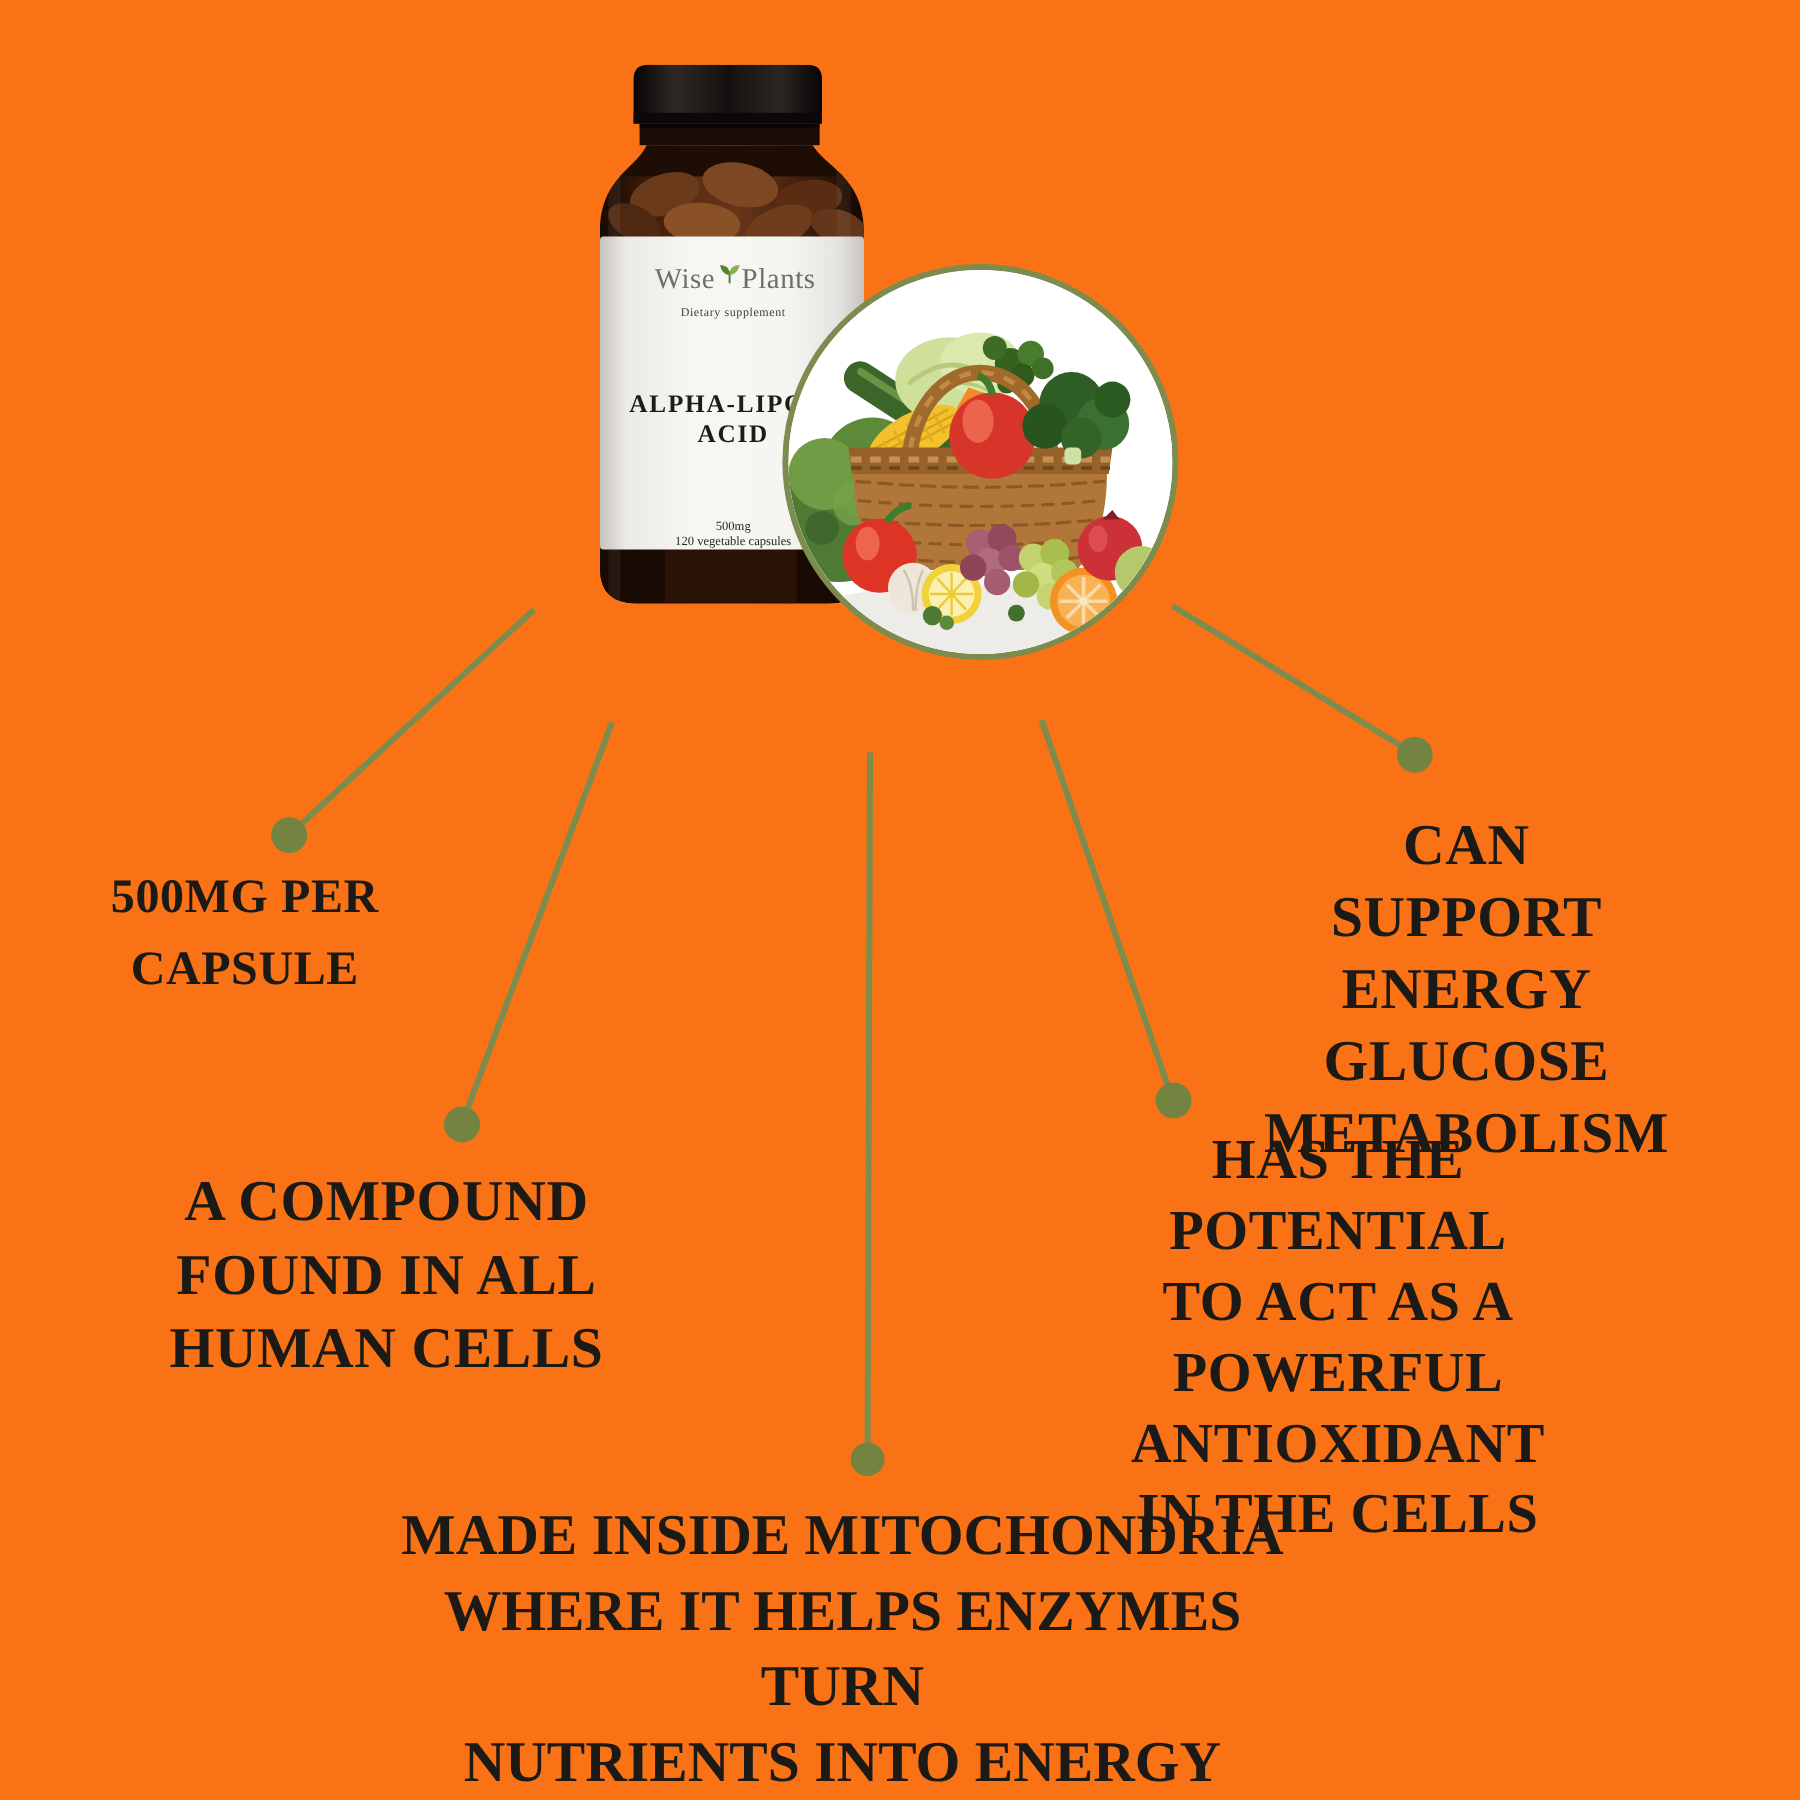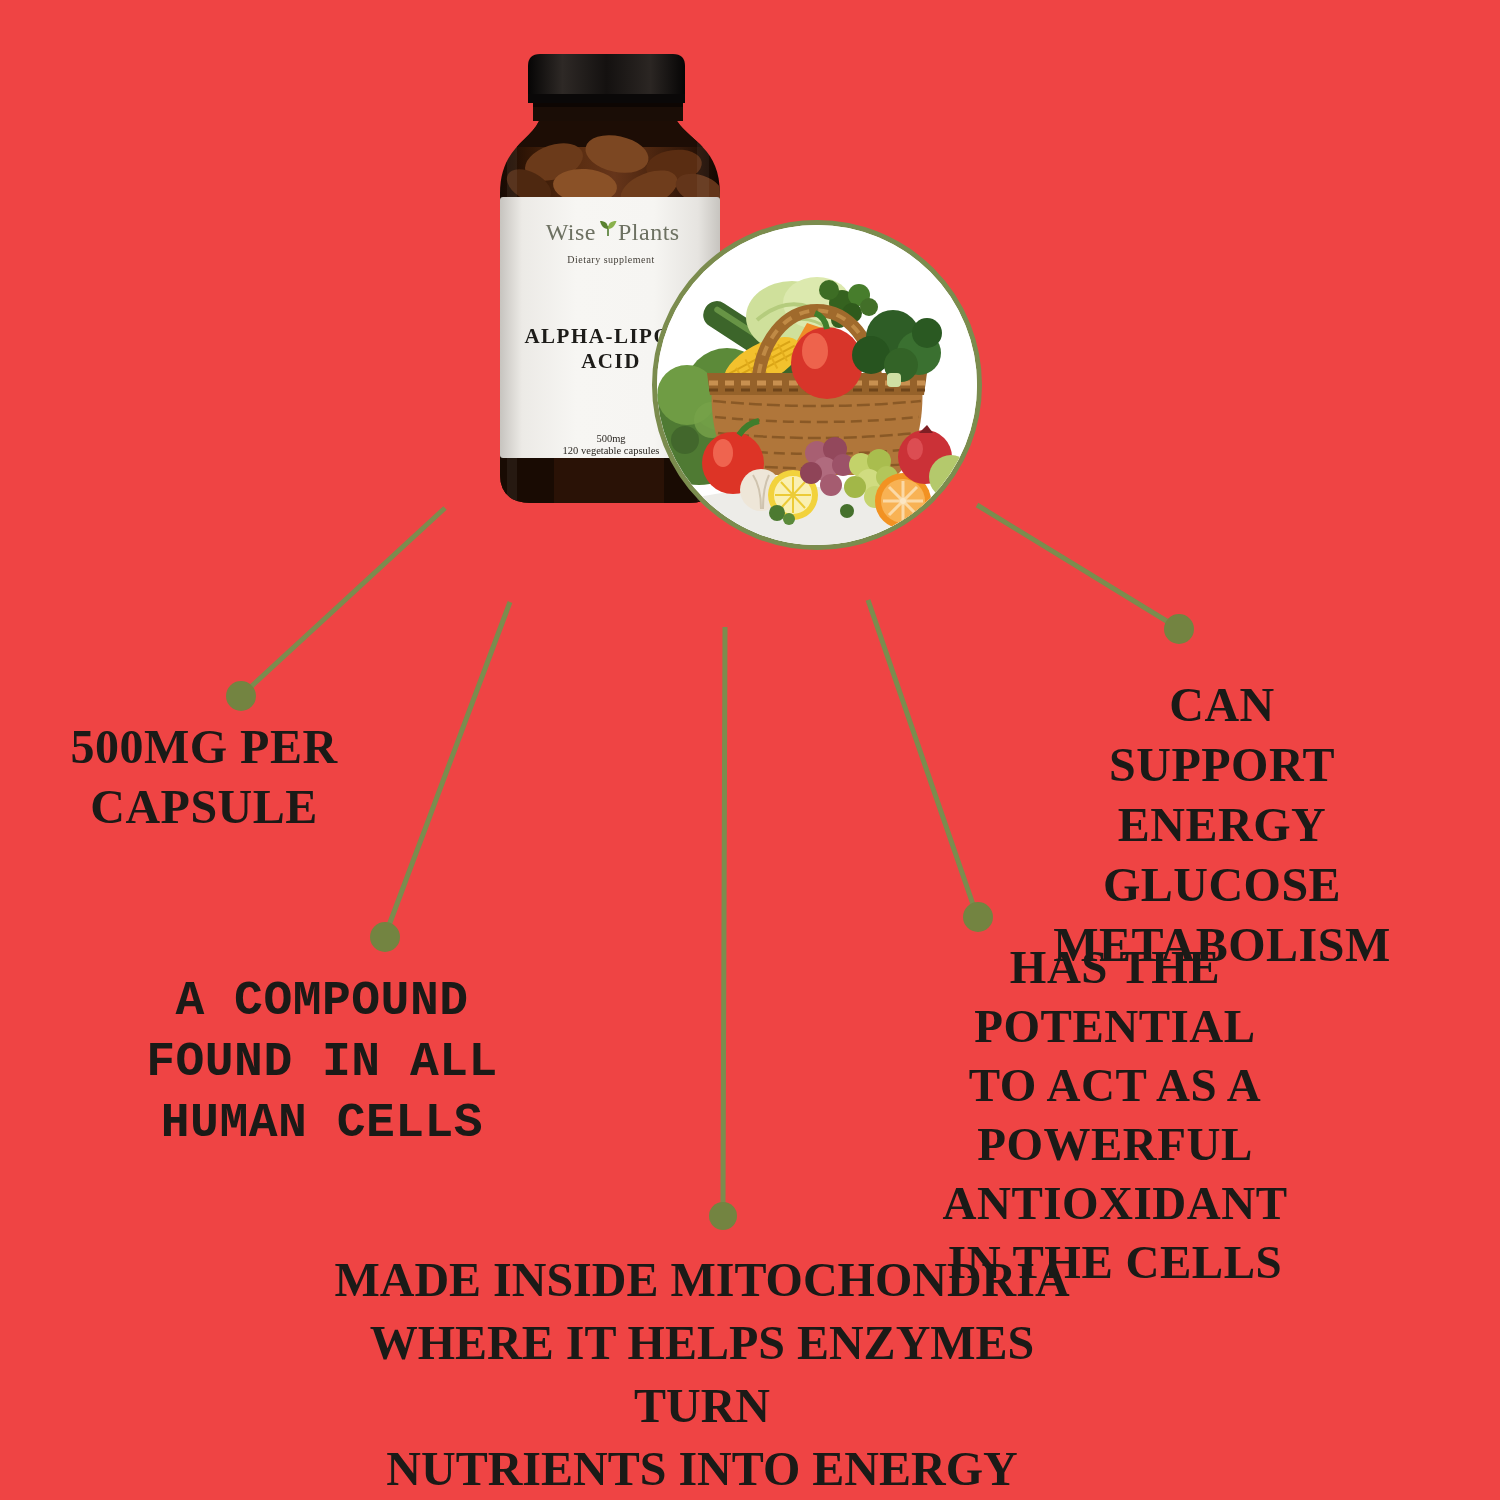--- a/index.html
+++ b/index.html
@@ -1,19 +1,19 @@
 <!DOCTYPE html>
 <html><head>
 <meta charset="utf-8">
 <style>
   html, body { margin: 0; padding: 0; background: #ffffff; }
   .stage {
     position: relative;
     width: 1500px; height: 1500px;
-    background: #ef4444;
+    background: #f97316;
     overflow: hidden;
     font-family: "Liberation Serif", serif;
   }
   .bottle-svg { position: absolute; left: 499px; top: 54px; }
   .photo-circle {
     position: absolute; left: 652px; top: 220px;
     width: 320px; height: 320px;
     border: 5px solid #7b8c4e;
     border-radius: 50%;
     background: #ffffff;
@@ -24,22 +24,22 @@
   .connectors { position: absolute; left: 0; top: 0; pointer-events: none; }
   .callout {
     position: absolute;
     transform: translateX(-50%);
     text-align: center;
     white-space: pre-line;
     font-weight: 700;
     color: #1b1a17;
     letter-spacing: 0.5px;
   }
-  .callout.c1 { left: 204px;  top: 717px;  font-size: 48px; line-height: 60px; }
-  .callout.c2 { left: 322px;  top: 971px;  font-size: 48px; line-height: 61px; font-family: Liberation Mono, monospace; }
+  .callout.c1 { left: 204px;  top: 717px;  font-size: 40px; line-height: 60px; }
+  .callout.c2 { left: 322px;  top: 971px;  font-size: 48px; line-height: 61px; }
   .callout.c3 { left: 702px;  top: 1248px; font-size: 48px; line-height: 63px; letter-spacing: 0px; }
   .callout.c4 { left: 1115px; top: 938px;  font-size: 47px; line-height: 59px; }
   .callout.c5 { left: 1222px; top: 675px;  font-size: 48px; line-height: 60px; }
   .label-brand { font-size: 24px; fill: #6d7162; letter-spacing: 0.5px; }
   .label-tagline { font-size: 10px; fill: #45413a; letter-spacing: 0.5px; }
   .label-title { font-size: 21px; font-weight: 700; fill: #1d1c19; letter-spacing: 1.5px; }
   .label-small { font-size: 10.5px; fill: #2b2722; }
 </style>
 </head>
 <body>

